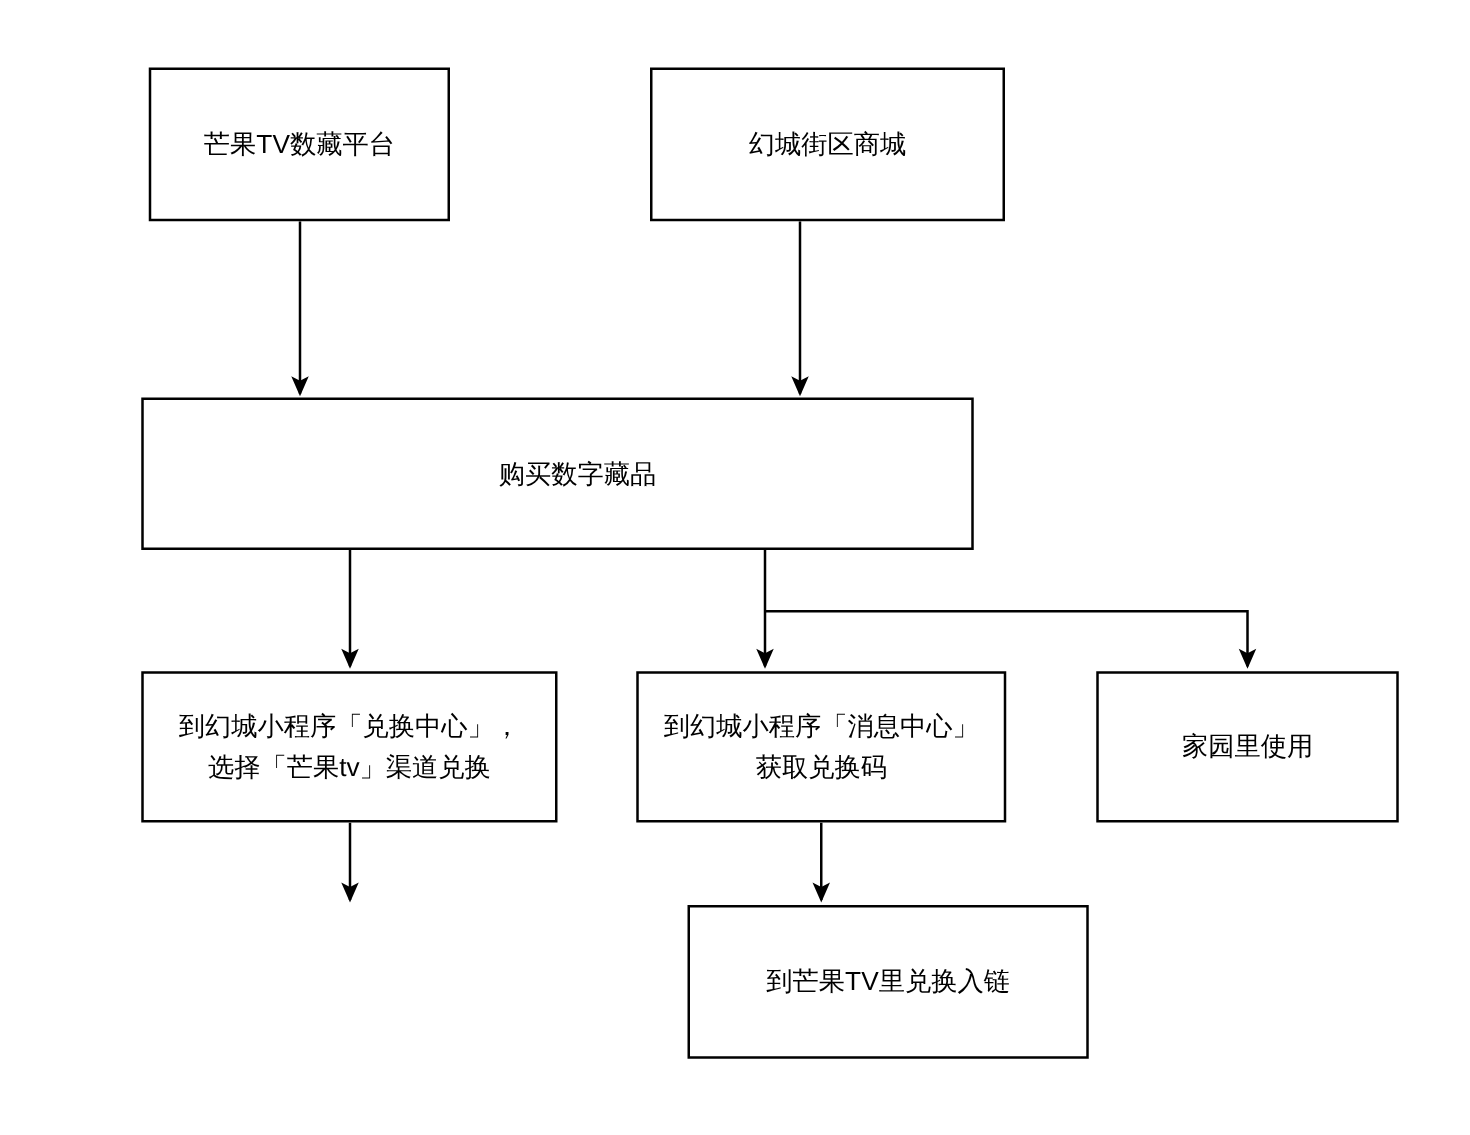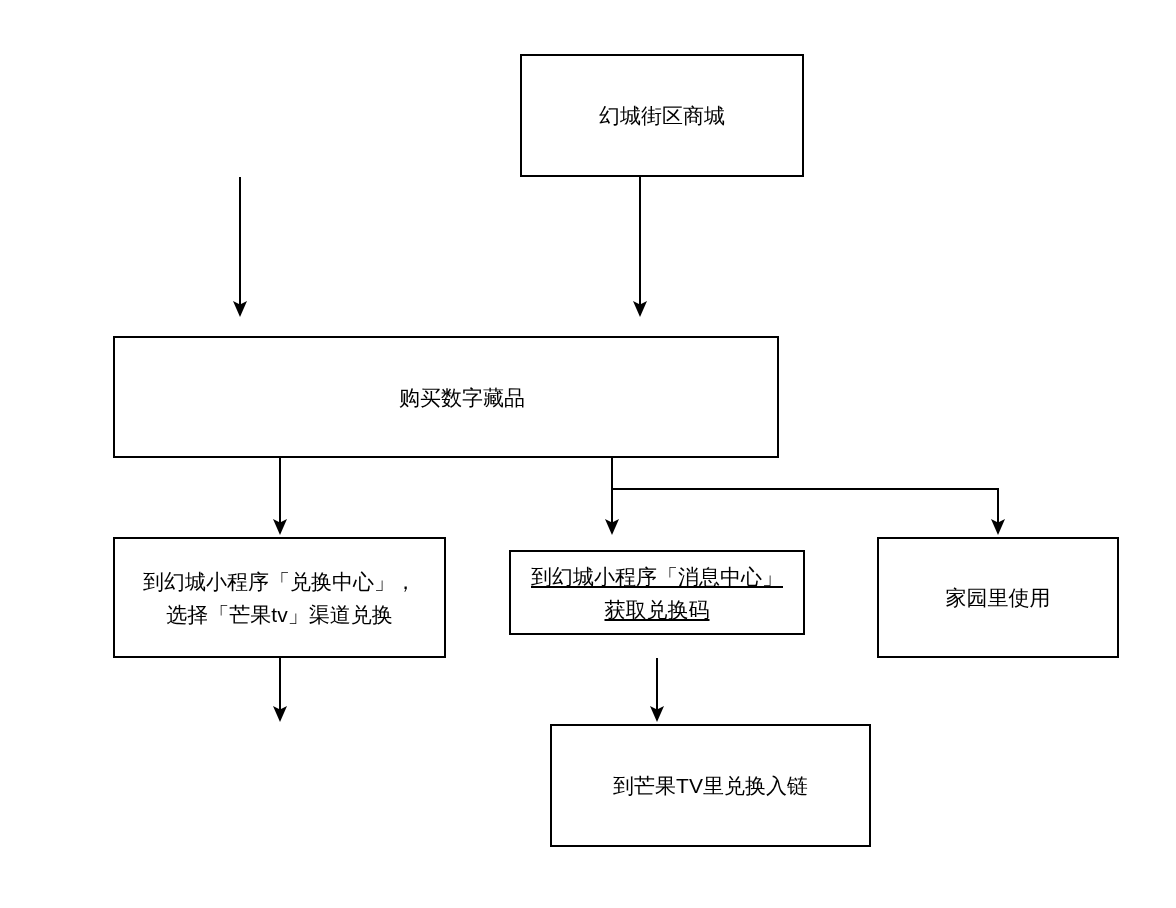--- a/index.html
+++ b/index.html
@@ -35,23 +35,23 @@
     font-size: 21px;
     line-height: 33px;
   }
   .node .label {
     white-space: pre-line;
     padding: 0 6px;
   }
   
   #n-mgtv-platform  { left: 119px; top: 54px;  width: 241px; height: 123px; }
   #n-huancheng-mall { left: 520px; top: 54px;  width: 284px; height: 123px; }
-  #n-buy-collectible{ left: 113px; top: 336px; width: 666px; height: 122px; padding-left: 32px; }
+  #n-buy-collectible{ left: 113px; top: 318px; width: 666px; height: 122px; padding-left: 32px; }
   #n-redeem-center  { left: 113px; top: 537px; width: 333px; height: 121px; align-items: center; }
-  #n-message-center { left: 509px; top: 550px; width: 296px; height: 85px; text-decoration: underline; }
+  #n-message-center { left: 509px; top: 537px; width: 296px; height: 121px; }
   #n-home-use       { left: 877px; top: 537px; width: 242px; height: 121px; text-align: right; }
   #n-vr-login       { left: 110px; top: 724px; width: 340px; height: 123px; }
   #n-mgtv-redeem    { left: 509px; top: 724px; width: 321px; height: 123px; margin-left: 41px; }
 </style>
 </head>
 <body>
 
 <div class="canvas">
 
   <svg class="edges-layer" viewBox="0 0 1176 908" xmlns="http://www.w3.org/2000/svg">
@@ -63,20 +63,23 @@
 
     <line x1="240" y1="177" x2="240" y2="315" stroke="#000000" stroke-width="2" marker-end="url(#arrowhead)"></line>
     <line x1="640" y1="177" x2="640" y2="315" stroke="#000000" stroke-width="2" marker-end="url(#arrowhead)"></line>
     <line x1="280" y1="440" x2="280" y2="533" stroke="#000000" stroke-width="2" marker-end="url(#arrowhead)"></line>
     <line x1="612" y1="440" x2="612" y2="533" stroke="#000000" stroke-width="2" marker-end="url(#arrowhead)"></line>
     <polyline points="612,489 998,489 998,533" fill="none" stroke="#000000" stroke-width="2" marker-end="url(#arrowhead)"></polyline>
     <line x1="280" y1="658" x2="280" y2="720" stroke="#000000" stroke-width="2" marker-end="url(#arrowhead)"></line>
     <line x1="657" y1="658" x2="657" y2="720" stroke="#000000" stroke-width="2" marker-end="url(#arrowhead)"></line>
   </svg>
 
+  <div class="node" id="n-mgtv-platform">
+    <span class="label">芒果TV数藏平台</span>
+  </div>
 
   <div class="node" id="n-huancheng-mall">
     <span class="label">幻城街区商城</span>
   </div>
 
   <div class="node" id="n-buy-collectible">
     <span class="label">购买数字藏品</span>
   </div>
 
   <div class="node" id="n-redeem-center">

